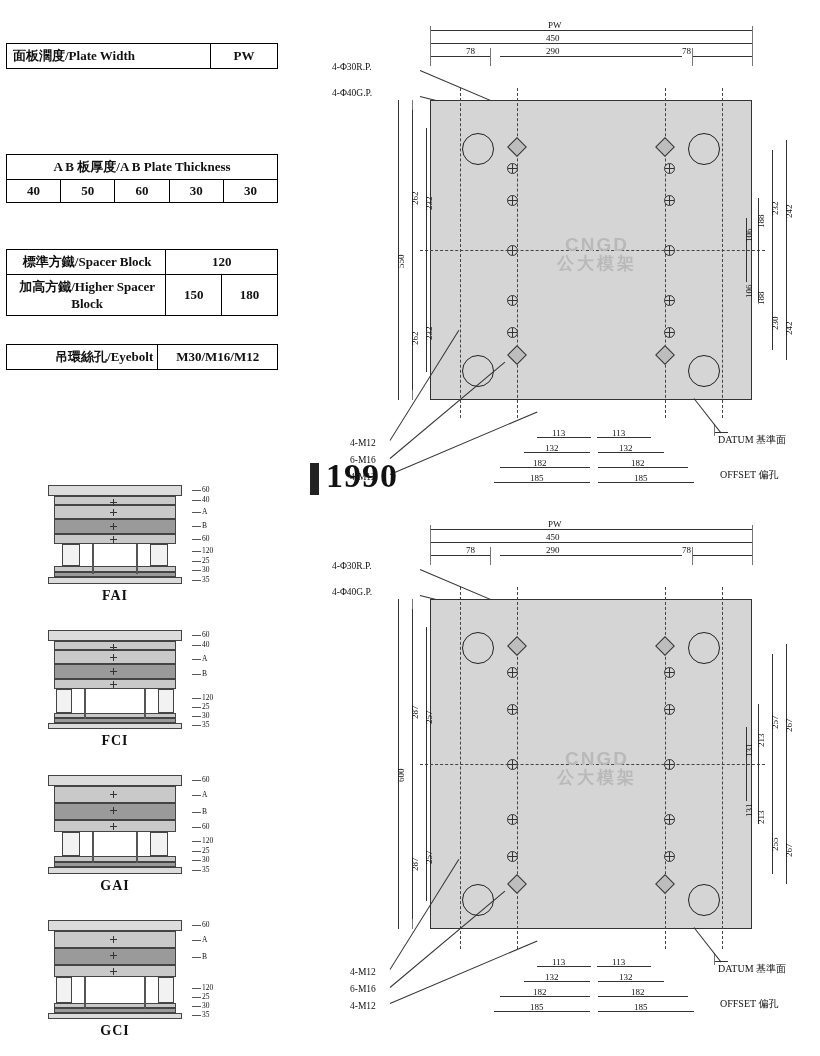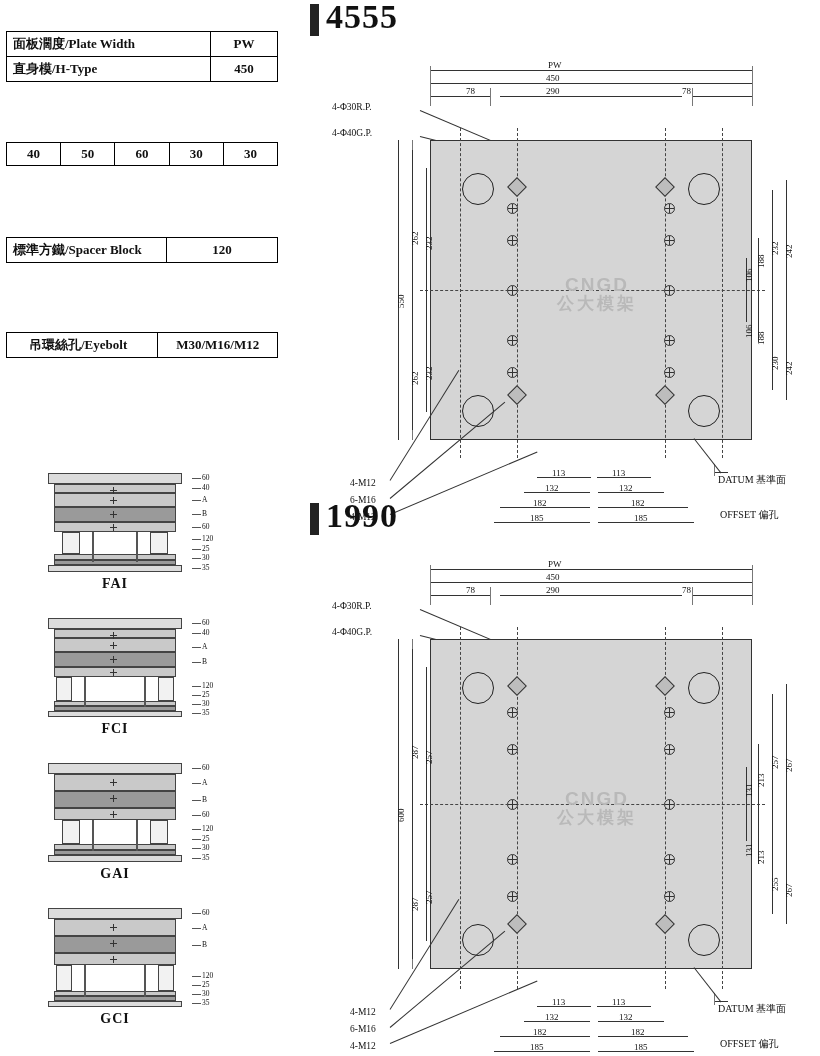--- a/index.html
+++ b/index.html
@@ -8,47 +8,47 @@
     width:820px; height:1056px;
     background:#ffffff;
     font-family:"Liberation Serif", serif;
     color:#111;
     position:relative;
     overflow:hidden;
   }
   .page { position:relative; width:820px; height:1056px; }
 
   
-  .left-col { position:absolute; left:0; top:4px; width:300px; height:808px; }
+  .left-col { position:absolute; left:0; top:16px; width:300px; height:808px; }
 
   table.spec { border-collapse:collapse; }
   table.spec td, table.spec th {
     border:1px solid #000;
     font-size:13px;
     text-align:center;
     padding:3px 4px;
     font-family:"Liberation Serif", serif;
     font-weight:bold;
   }
 
   .tbl1 { position:absolute; left:6px; top:27px; width:272px; }
   .tbl1 td:first-child { text-align:left; padding-left:6px; width:205px; }
   .tbl1 td:last-child  { width:67px; }
 
   .tbl2 { position:absolute; left:6px; top:138px; width:272px; }
   .tbl2 td { width:54.4px; }
   .tbl2 td.full { width:272px; }
 
   .tbl3 { position:absolute; left:6px; top:233px; width:272px; }
-  .tbl3 td.lbl { text-align:left; padding-left:6px; width:160px; }
+  .tbl3 td.lbl { text-align:center; padding-left:6px; width:160px; }
   .tbl3 td.v1 { width:112px; }
   .tbl3 td.v2 { width:56px; }
 
   .tbl4 { position:absolute; left:6px; top:328px; width:272px; }
-  .tbl4 td.lbl { text-align:left; padding-left:22px; width:152px; }
+  .tbl4 td.lbl { text-align:right; padding-left:22px; width:152px; }
   .tbl4 td.val { width:120px; }
 
   
   .mold { position:absolute; left:40px; width:185px; }
   .mold .art { position:relative; width:150px; height:105px; }
   .mold .cap {
     text-align:center; font-size:14px; font-weight:bold;
     font-family:"Liberation Serif", serif; letter-spacing:1px;
     width:150px; margin-top:2px;
   }
@@ -143,44 +143,48 @@
 <div class="page">
 
   <div class="left-col">
 
     <table class="spec tbl1">
       <tbody>
           <tr>
         <td>面板濶度/Plate Width</td>
         <td>PW</td>
       </tr>
-      <tr>
-        <td>直身模/H-Type</td>
-        <td>450</td>
-      </tr>
     </tbody>
       </table>
 
     <table class="spec tbl2">
       <tbody>
+          <tr>
+        <td class="full" colspan="5">A B 板厚度/A B Plate Thickness</td>
+      </tr>
       <tr>
         <td>40</td>
         <td>50</td>
         <td>60</td>
         <td>30</td>
         <td>30</td>
       </tr>
     </tbody>
       </table>
 
     <table class="spec tbl3">
       <tbody>
           <tr>
         <td class="lbl">標準方鐵/Spacer Block</td>
         <td class="v1" colspan="2">120</td>
+      </tr>
+      <tr>
+        <td class="lbl">加高方鐵/Higher Spacer Block</td>
+        <td class="v2">150</td>
+        <td class="v2">180</td>
       </tr>
     </tbody>
       </table>
 
     <table class="spec tbl4">
       <tbody>
           <tr>
         <td class="lbl">吊環絲孔/Eyebolt</td>
         <td class="val">M30/M16/M12</td>
       </tr>
@@ -339,24 +343,20 @@
           <span style="top:85px;">30</span>
         <i style="top:99px;"></i>
           <span style="top:94px;">35</span>
       </div>
       <div class="cap">GCI</div>
     </div>
   </div>
 
   <div class="right-col">
 
-    <div class="model-head">
-      <div class="bar"></div>
-      <div class="num">4555</div>
-    </div>
 
     <div class="dwg" style="height:465px;">
 
       <div class="dimtxt" style="left:246px; top:20px;">PW</div>
       <div class="dimtxt" style="left:244px; top:33px;">450</div>
       <div class="dimtxt" style="left:244px; top:46px;">290</div>
       <div class="dimtxt" style="left:164px; top:46px;">78</div>
       <div class="dimtxt" style="left:380px; top:46px;">78</div>
 
       <div class="dimline" style="left:128px; top:30px; width:322px;"></div>

